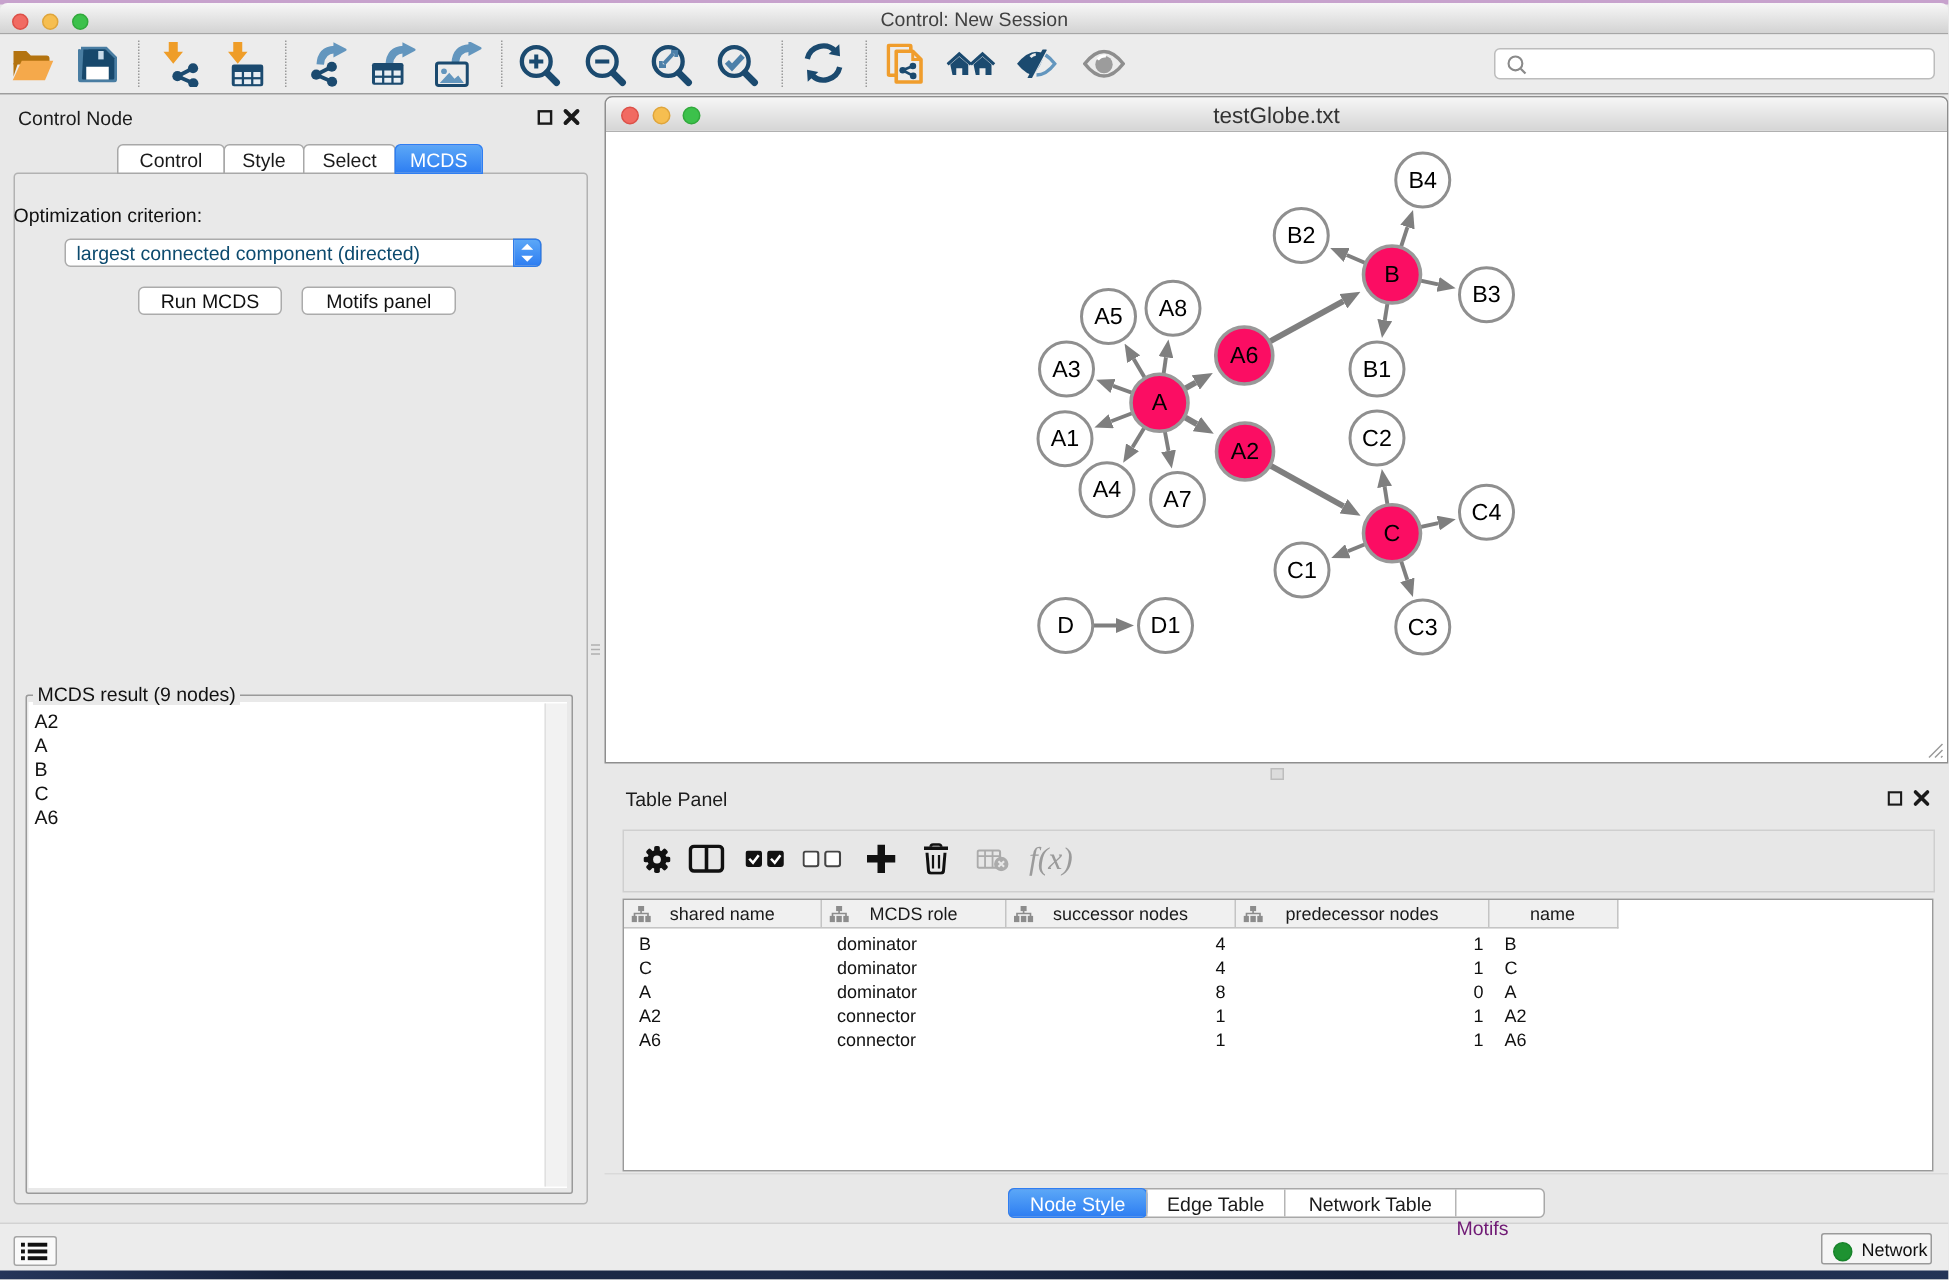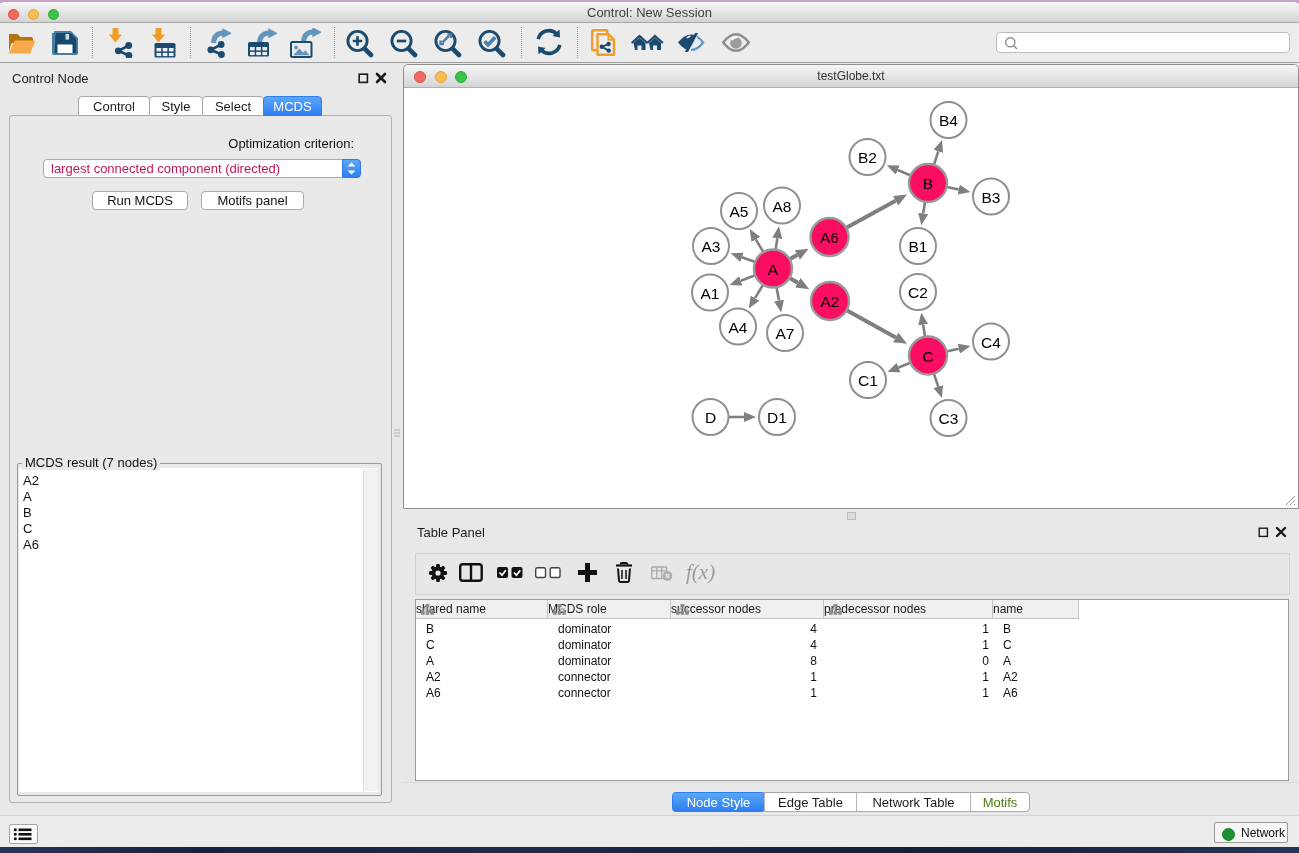--- a/index.html
+++ b/index.html
@@ -13,48 +13,48 @@
 #mtitle{left:0;top:5px;width:1299px;text-align:center;font-size:13px;color:#404040}
 
 #toolbar{left:0;top:23px;width:1299px;height:39px;background:#ececec;border-bottom:1px solid #9d9d9d}
 .tsep{position:absolute;top:27px;height:31px;width:0;border-left:1px dotted #9a9a9a}
 #search{left:996px;top:32px;width:292px;height:19px;background:#fff;border:1px solid #bcbcbc;border-radius:4px}
 
 #cp-title{left:12px;top:71px;font-size:13px;color:#1c1c1c}
 #cp-box{left:9px;top:115px;width:381px;height:686px;background:#e9e9e9;border:1px solid #b2b2b2;border-radius:3px}
 .tab{position:absolute;top:96px;height:18px;background:#fff;border:1px solid #a8a8a8;border-radius:4px 4px 0 0;font-size:13px;color:#1a1a1a;text-align:center;line-height:19px}
 .tabsel{background:linear-gradient(#5ba7f7,#2e7ef2);color:#fff;border-color:#2e7ef2}
-#opt-label{left:9px;top:136px;width:345px;text-align:right;font-size:13px;color:#111}
-#dropdown{left:43px;top:159px;width:309px;height:17px;background:#fff;border:1px solid #ababab;border-radius:4px;font-size:13px;color:#be185d;line-height:17px;padding-left:7px}
+#opt-label{left:9px;top:136px;width:345px;text-align:left;font-size:13px;color:#111}
+#dropdown{left:43px;top:159px;width:309px;height:17px;background:#fff;border:1px solid #ababab;border-radius:4px;font-size:13px;color:#0c4a6e;line-height:17px;padding-left:7px}
 #dd-btn{right:-1px;top:-1px;width:17px;height:17px;background:linear-gradient(#5ba7f7,#2e7ef2);border:1px solid #2f7ce8;border-radius:0 4px 4px 0}
 .btn{position:absolute;top:191px;height:17px;background:#fff;border:1px solid #ababab;border-radius:4px;font-size:13px;color:#111;text-align:center;line-height:18px}
 #grp{left:17px;top:463px;width:363px;height:331px;border:1px solid #9a9a9a;border-radius:2px}
 #grp-leg{left:22px;top:455px;font-size:13px;color:#111;background:#e9e9e9;padding:0 3px}
 #mlist{left:19px;top:468px;width:359px;height:324px;background:#fff;font-size:13px;color:#111;line-height:16px;padding:5px 0 0 4px;box-sizing:border-box}
 #mscroll{left:363px;top:469px;width:14px;height:322px;background:#f2f2f2;border-left:1px solid #e0e0e0}
 
 #statusbar{left:0;top:815px;width:1299px;height:32px;background:#ececec;border-top:1px solid #d2d2d2}
 #listbtn{left:9px;top:824px;width:27px;height:18px;background:#fafafa;border:1px solid #a5a5a5;border-radius:2px}
 #membtn{left:1214px;top:822px;width:74px;height:21px;background:#f5f5f5;border:1px solid #9a9a9a;border-radius:2px;font-size:12px;color:#111;line-height:21px;padding-left:26px;box-sizing:border-box}
 #memdot{left:1222px;top:828px;width:11px;height:11px;border-radius:50%;background:#1e9231;border:1px solid #17832a}
 #darkstrip{left:0;top:847px;width:1299px;height:6px;background:linear-gradient(90deg,#25355a,#17233e 15%,#1d2b4a 40%,#141f38 70%,#233457)}
 
 #netwin{left:403px;top:64px;width:894px;height:443px;background:#fff;border:1px solid #8e8e8e;border-radius:5px 5px 0 0}
 #nettb{left:0;top:0;width:894px;height:22px;background:linear-gradient(#f6f6f6,#d5d5d5);border-bottom:1px solid #b0b0b0;border-radius:5px 5px 0 0}
 #nettb .t1{left:10px;top:6px;width:10px;height:10px;background:#f16a62;border:1px solid #dc5048}
 #nettb .t2{left:31px;top:6px;width:10px;height:10px;background:#f6be50;border:1px solid #dfa53b}
 #nettb .t3{left:51px;top:6px;width:10px;height:10px;background:#3cc14b;border:1px solid #31a93c}
-#nettitle{left:0;top:4px;width:894px;text-align:center;font-size:12px;color:#333}
+#nettitle{left:0;top:4px;width:894px;text-align:center;font-size:15px;color:#333}
 .nl{font-size:15.5px;fill:#000;text-anchor:middle;dominant-baseline:central;font-family:"Liberation Sans",sans-serif}
 
 #tp-title{left:417px;top:525px;font-size:13px;color:#1c1c1c}
 #tp-toolbar{left:415px;top:553px;width:873px;height:40px;background:#e7e7e7;border:1px solid #cfcfcf}
 #tp-table{left:415px;top:599px;width:872px;height:180px;background:#fff;border:1px solid #9a9a9a}
 #tp-header{left:0;top:0;width:662px;height:18px;background:#f0f0f0;border-bottom:1px solid #c4c4c4;border-right:1px solid #c4c4c4}
-.hcell{position:absolute;top:0;height:18px;border-right:1px solid #c4c4c4;font-size:12px;color:#1a1a1a;text-align:left;line-height:19px}
+.hcell{position:absolute;top:0;height:18px;border-right:1px solid #c4c4c4;font-size:12px;color:#1a1a1a;text-align:center;line-height:19px}
 .trow{position:absolute;font-size:12px;color:#111;height:16px;line-height:16px}
 .num{text-align:right}
 </style></head>
 <body>
 <div class="abs" id="purple"></div>
 <div class="abs" id="titlebar">
     <div class="tl t1"></div>
     <div class="tl t2"></div>
     <div class="tl t3"></div>
   </div>
@@ -231,21 +231,21 @@
       <svg class="abs" style="left:0;top:0" width="17" height="17">
         <polygon points="8.5,2.5 12.5,6.5 4.5,6.5" fill="#fff"></polygon>
         <polygon points="8.5,14.5 12.5,10.5 4.5,10.5" fill="#fff"></polygon>
       </svg>
     </div></div>
 <div class="abs btn" style="left:92px;width:94px;">Run MCDS</div>
 <div class="abs btn" style="left:201px;width:101px;">Motifs panel</div>
 <div class="abs" id="grp"></div>
 <div class="abs" id="mlist">A2<br>A<br>B<br>C<br>A6</div>
 <div class="abs" id="mscroll"></div>
-<div class="abs" id="grp-leg">MCDS result (7 nodes)</div>
+<div class="abs" id="grp-leg">MCDS result (9 nodes)</div>
 
 <div class="abs" id="statusbar"></div>
 <div class="abs" id="listbtn">
     <svg class="abs" style="left:4px;top:2.5px" width="18" height="13">
       <g fill="#111">
         <rect x="0" y="0.5" width="2.6" height="2.6"></rect>
         <rect x="0" y="5" width="2.6" height="2.6"></rect>
         <rect x="0" y="9.5" width="2.6" height="2.6"></rect>
         <rect x="4.5" y="0.5" width="13" height="2.6"></rect>
         <rect x="4.5" y="5" width="13" height="2.6"></rect>
@@ -461,18 +461,18 @@
 </div>
 <div class="abs" style="left:403px;top:782px;width:896px;height:0;border-top:1px solid #d9d9d9"></div>
 <div class="abs" style="left:672px;top:792px;width:356px;height:18px;background:#fff;border:1px solid #a8a8a8;border-radius:4px">
 <div class="abs" style="left:-1px;top:-1px;width:91px;height:18px;background:linear-gradient(#5ba7f7,#2e7ef2);border:1px solid #2e7ef2;border-radius:4px"></div>
 <div class="abs" style="left:91px;top:0;width:0;height:18px;border-left:1px solid #b5b5b5"></div>
 <div class="abs" style="left:183px;top:0;width:0;height:18px;border-left:1px solid #b5b5b5"></div>
 <div class="abs" style="left:297px;top:0;width:0;height:18px;border-left:1px solid #b5b5b5"></div>
 <div class="abs" style="left:0;top:0;width:91px;height:18px;font-size:13px;color:#fff;text-align:center;line-height:19px">Node Style</div>
 <div class="abs" style="left:92px;top:0;width:91px;height:18px;font-size:13px;color:#1a1a1a;text-align:center;line-height:19px">Edge Table</div>
 <div class="abs" style="left:184px;top:0;width:113px;height:30px;font-size:13px;color:#1a1a1a;text-align:center;line-height:19px">Network Table</div>
-<div class="abs" style="left:298px;top:0;width:58px;height:18px;font-size:13px;color:#4d7c0f;text-align:center;line-height:19px">Motifs</div>
+<div class="abs" style="left:298px;top:16px;width:58px;height:18px;font-size:13px;color:#701a75;line-height:19px">Motifs</div>
 </div>
 <svg class="abs" style="left:393px;top:428px" width="8" height="12">
     <path d="M1,2 h6 M1,5 h6 M1,8 h6" stroke="#b0b0b0" stroke-width="1"></path>
   </svg>
 <div class="abs" style="left:847px;top:512px;width:7px;height:6px;background:#dcdcdc;border:1px solid #bdbdbd"></div>
 
 </body></html>

